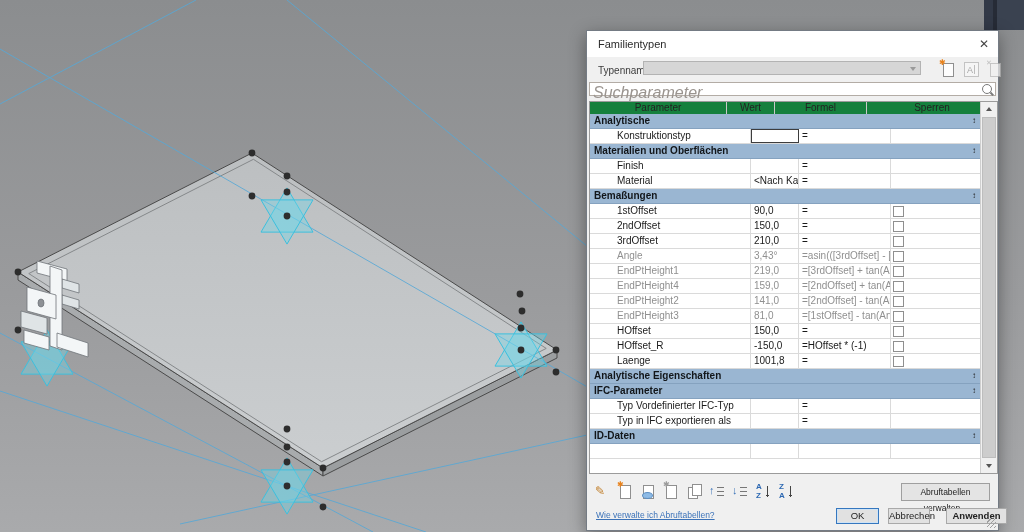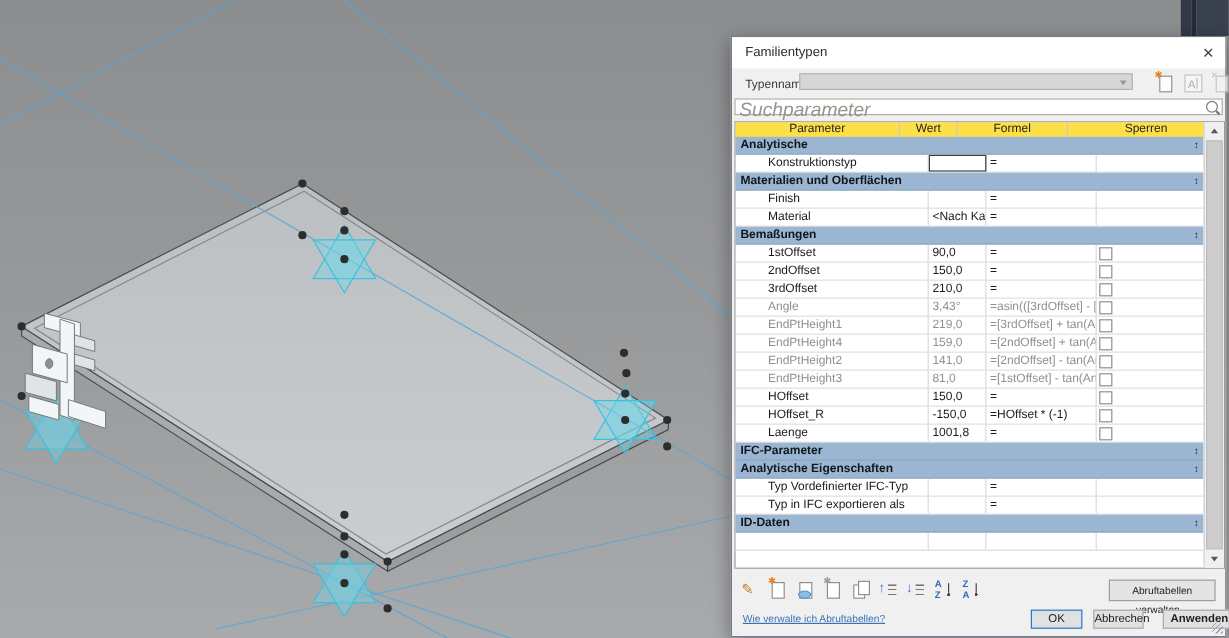--- a/index.html
+++ b/index.html
@@ -8,21 +8,21 @@
 
   
   .viewport{position:absolute;inset:0;}
   #scene{position:absolute;left:0;top:0;}
   .corner{position:absolute;top:0;height:30px;}
   .corner.c1{left:984px;width:9px;}
   .corner.c2{left:993px;width:4px;}
   .corner.c3{left:997px;width:27px;}
 
   
-  .dialog{position:absolute;left:609px;top:30px;width:413px;height:501px;
+  .dialog{position:absolute;left:586px;top:30px;width:413px;height:501px;
           background:#f0f0f0;border:1px solid #747b84;box-sizing:border-box;
           box-shadow:0 5px 16px rgba(0,0,0,.38);font-size:10px;color:#1a1a1a;}
   .titlebar{position:absolute;left:0;top:0;right:0;height:26px;background:#ffffff;}
   .title{position:absolute;left:11px;top:7px;font-size:11px;color:#2b2b2b;}
   .close{position:absolute;right:5px;top:4px;width:18px;height:18px;text-align:center;
          line-height:18px;color:#454545;font-size:12px;cursor:default;}
   .close::before{content:"✕";}
 
   .lbl-typename{position:absolute;left:11px;top:34px;color:#3c3c3c;}
   .combo{position:absolute;left:56px;top:30px;width:278px;height:14px;background:#d6d6d6;
@@ -48,21 +48,21 @@
           border:1px solid #b3aca5;box-sizing:border-box;}
   .search .ph{position:absolute;left:3px;top:1px;color:#9a948f;font-size:16px;font-style:italic;}
   .mag{position:absolute;right:3px;top:1px;width:8px;height:8px;border:1px solid #7a7a7a;
        border-radius:50%;}
   .mag::after{content:"";position:absolute;width:4px;height:1.5px;background:#7a7a7a;
        transform:rotate(45deg);right:-3px;bottom:-1px;}
 
   
   .table{position:absolute;left:2px;top:70px;width:409px;height:373px;border:1px solid #9b9b9b;
          box-sizing:border-box;background:#fff;}
-  .thead{display:flex;height:12px;background:#fde047;border-bottom:1px solid #b9b9b9;}
+  .thead{display:flex;height:12px;background:#15803d;border-bottom:1px solid #b9b9b9;}
   .hc{box-sizing:border-box;border-right:1px solid #c9c9c9;text-align:center;
       font-size:10px;line-height:12px;color:#222;}
   .hc.cn{width:137px}.hc.cw{width:48px}.hc.cf{width:92px}.hc.cs{flex:1;border-right:none;}
   .tbody{position:absolute;left:0;top:12px;width:390px;height:359px;overflow:hidden;}
   .trow{display:flex;height:15px;background:#fff;border-bottom:1px solid #dadada;box-sizing:border-box;padding-left:24px;}
   .c{box-sizing:border-box;border-right:1px solid #dadada;padding:1px 3px;font-size:10px;
      line-height:12px;white-space:nowrap;overflow:hidden;color:#1a1a1a;}
   .c.cn{width:137px}.c.cw{width:48px}.c.cf{width:92px}.c.cs{flex:1;border-right:none;padding:1px 2px;}
   .trow.gray .c{color:#909090;}
   .c.focus{outline:1.5px solid #3d3d3d;outline-offset:-1.5px;background:#fff;}
@@ -306,25 +306,25 @@
           <div class="c cf">=HOffset * (-1)</div>
           <div class="c cs"><span class="cb"></span></div>
         </div>
         <div class="trow">
           <div class="c cn">Laenge</div>
           <div class="c cw">1001,8</div>
           <div class="c cf">=</div>
           <div class="c cs"><span class="cb"></span></div>
         </div>
         <div class="sec">
+          <span>Analytische Eigenschaften</span>
+          <span class="sec-glyph"></span>
+        </div>
+        <div class="sec">
           <span>IFC-Parameter</span>
-          <span class="sec-glyph"></span>
-        </div>
-        <div class="sec">
-          <span>Analytische Eigenschaften</span>
           <span class="sec-glyph"></span>
         </div>
         <div class="trow">
           <div class="c cn">Typ Vordefinierter IFC-Typ</div>
           <div class="c cw"></div>
           <div class="c cf">=</div>
           <div class="c cs"></div>
         </div>
         <div class="trow">
           <div class="c cn">Typ in IFC exportieren als</div>

